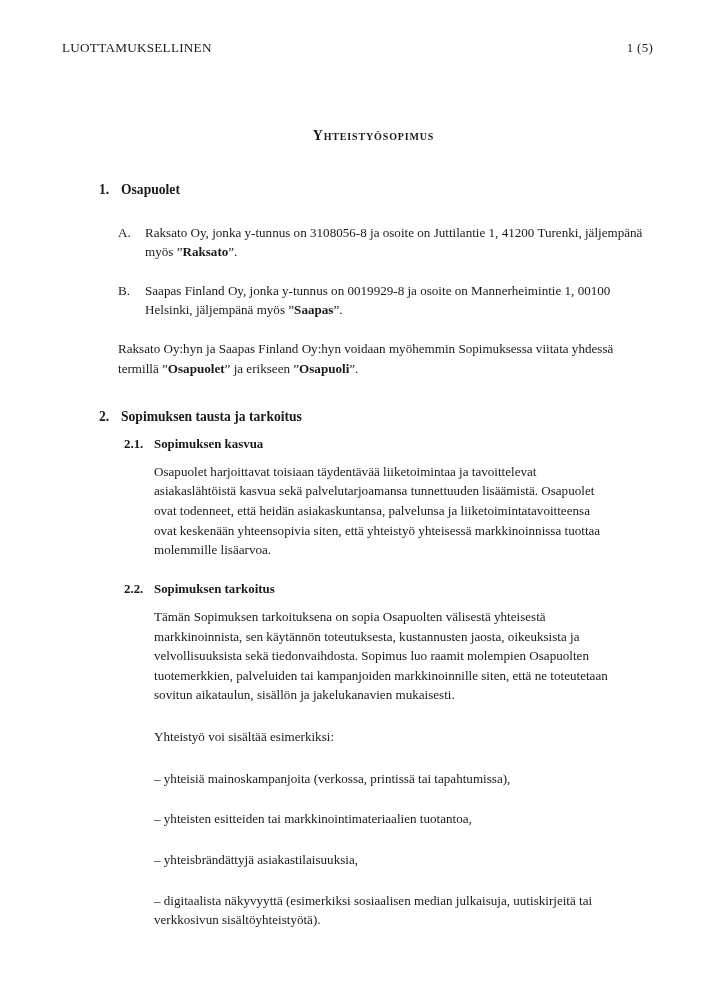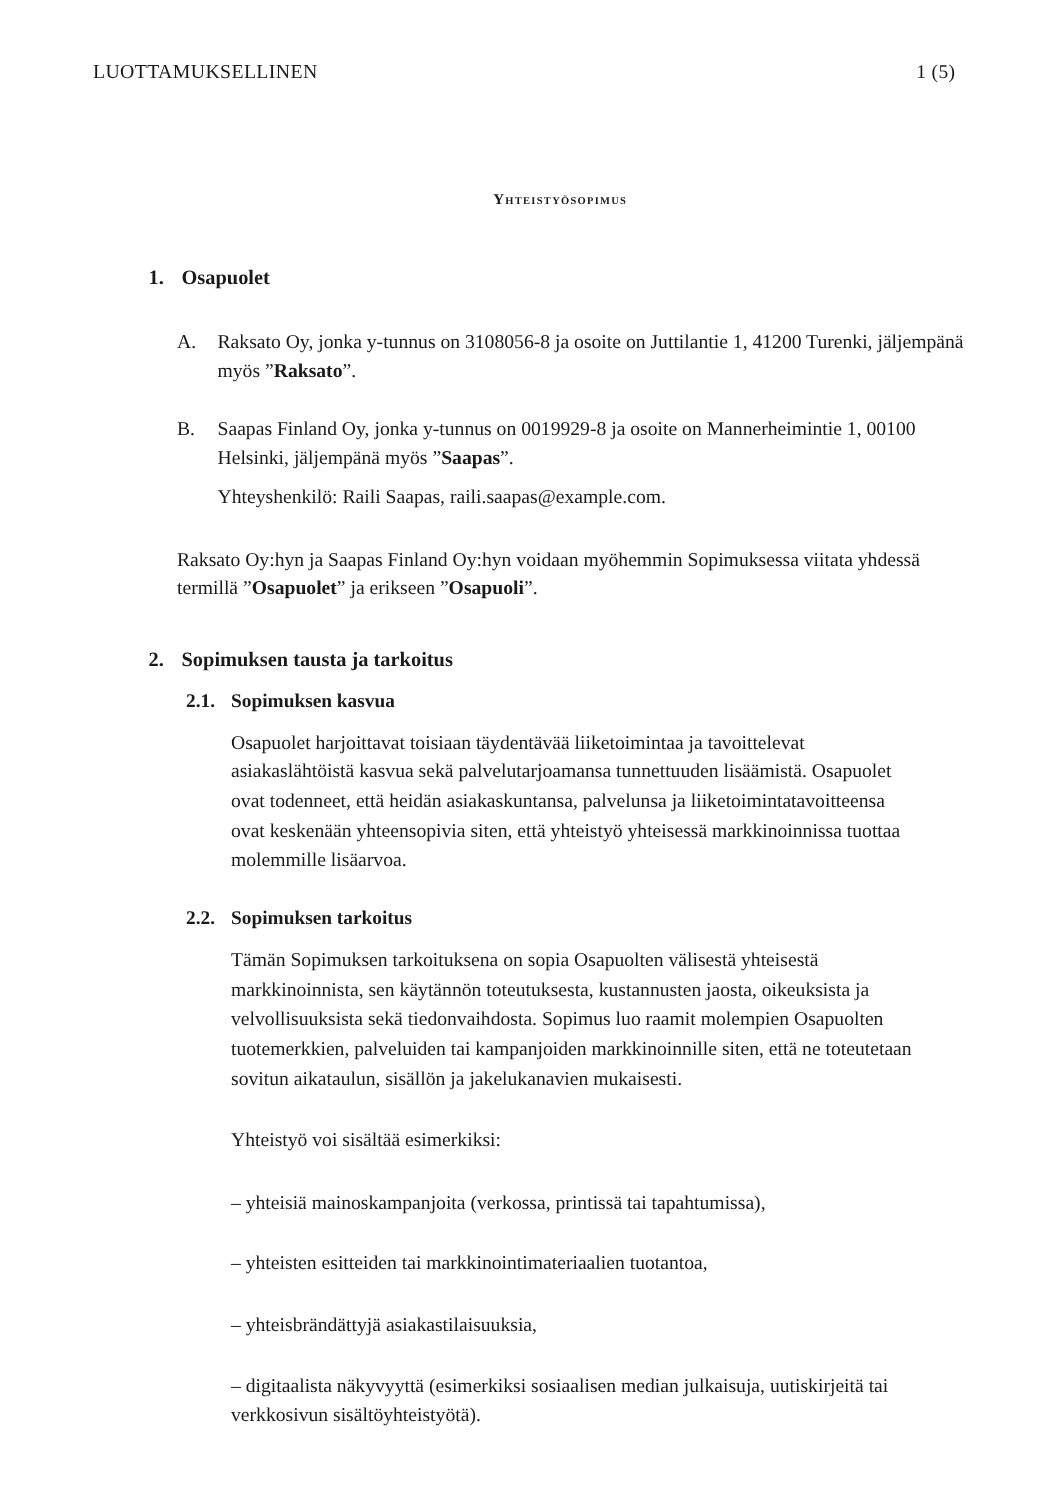--- a/index.html
+++ b/index.html
@@ -22,21 +22,21 @@
     inset: 0;
     background: #ffffff;
     overflow: hidden;
   }
 
   
   .header {
     position: absolute;
     top: 40px;
     left: 62px;
-    right: 70px;
+    right: 54px;
     display: flex;
     align-items: baseline;
     justify-content: space-between;
     font-size: 13.2px;
     letter-spacing: 0.25px;
     color: #1a1a1a;
   }
   .header-left { white-space: nowrap; }
   .header-right { white-space: nowrap; font-size: 13px; }
 
@@ -45,21 +45,21 @@
     position: absolute;
     top: 128px;
     left: 62px;
     width: 583px;
   }
 
   
   .doc-title {
     text-align: center;
     font-weight: bold;
-    font-size: 10px;
+    font-size: 14px;
     font-variant: small-caps;
     letter-spacing: 0.85px;
     margin: 0 0 38px 0;
     padding-left: 40px;
   }
 
   
   .section { margin-bottom: 0; }
 
   .sec-head {
@@ -165,21 +165,20 @@
         <span class="letter-mark">A.</span>
         <span class="letter-text"><span>Raksato Oy, jonka y-tunnus on 3108056-8 ja osoite on Juttilantie 1, 41200 Turenki, jäljempänä myös ”</span><b>Raksato</b><span>”.</span></span>
       </div>
 
       <div class="spacer-sm"></div>
 
       <div class="letter-item">
         <span class="letter-mark">B.</span>
         <span class="letter-text"><span>Saapas Finland Oy, jonka y-tunnus on 0019929-8 ja osoite on Mannerheimintie 1, 00100 Helsinki, jäljempänä myös ”</span><b>Saapas</b><span>”.</span></span>
       </div>
-      <p class="contact-line">Yhteyshenkilö: Raili Saapas, raili.saapas@example.com.</p>
 
       <div class="spacer-sm"></div>
 
       <p class="body-p"><span>Raksato Oy:hyn ja Saapas Finland Oy:hyn voidaan myöhemmin Sopimuksessa viitata yhdessä termillä ”</span><b>Osapuolet</b><span>” ja erikseen ”</span><b>Osapuoli</b><span>”.</span></p>
     </div>
 
     <div class="spacer-lg"></div>
 
     <div class="section">
 

